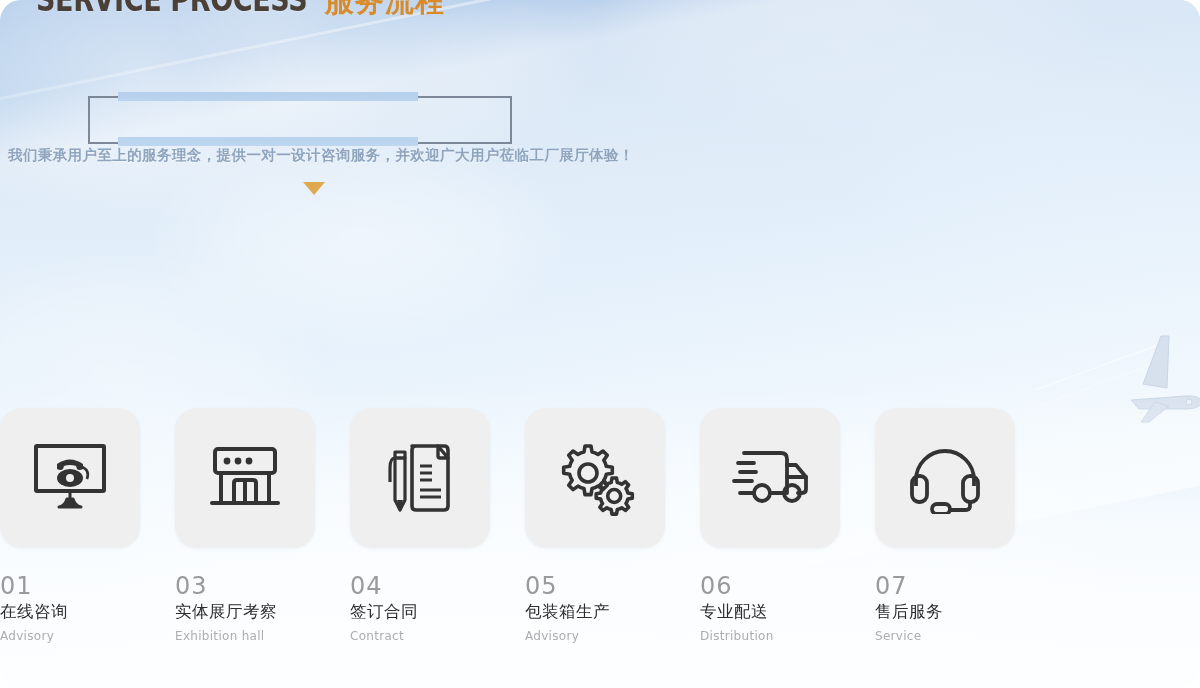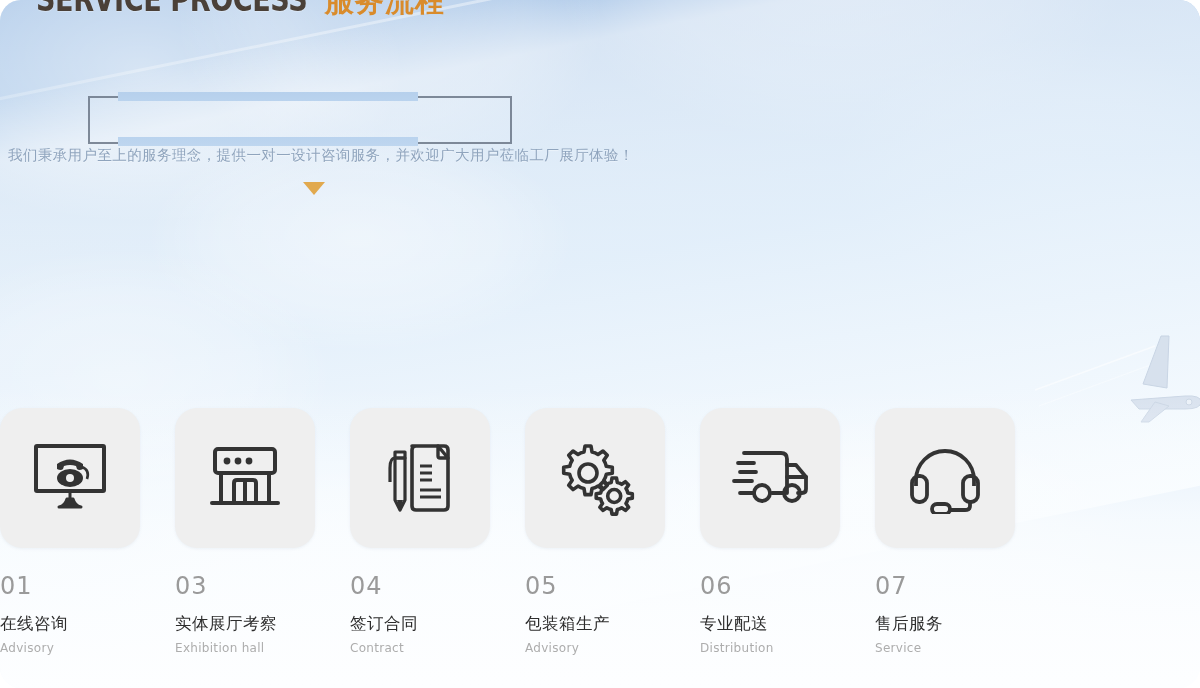--- a/index.html
+++ b/index.html
@@ -128,20 +128,21 @@
   .subtitle {
     position: absolute;
     left: 8px;
     top: 146px;
     font-family: "DejaVu Sans", sans-serif;
     font-size: 14.5px;
     color: #8fa4bd;
     letter-spacing: .4px;
     white-space: nowrap;
     text-shadow: 0 1px 1px rgba(255,255,255,.45);
+    font-weight: bold;
   }
 
   .caret {
     position: absolute;
     left: 303px;
     top: 182px;
     width: 0;
     height: 0;
     border-left: 11px solid transparent;
     border-right: 11px solid transparent;
@@ -179,21 +180,21 @@
   .step-num {
     margin-top: 26px;
     font-family: "DejaVu Sans", sans-serif;
     font-size: 24px;
     font-weight: 400;
     color: #9a9a9a;
     letter-spacing: 1px;
     line-height: 1;
   }
   .step-cn {
-    margin-top: 18px;
+    margin-top: 6px;
     font-family: "DejaVu Sans", sans-serif;
     font-size: 16.5px;
     color: #2d2d2d;
     letter-spacing: .5px;
     line-height: 1;
     white-space: nowrap;
   }
   .step-en {
     margin-top: 9px;
     font-family: "DejaVu Sans", sans-serif;

